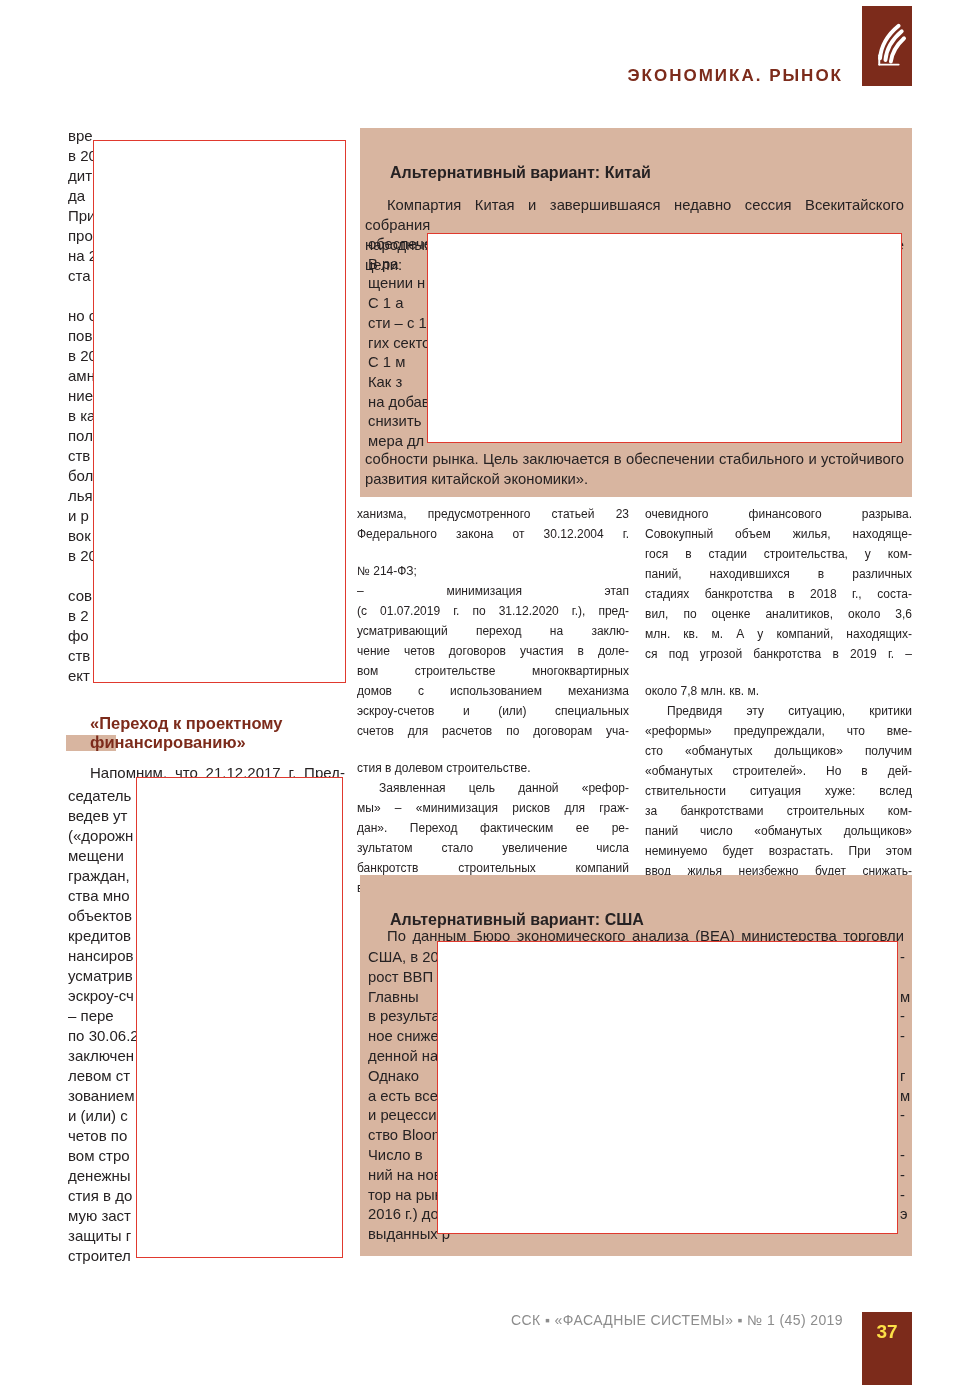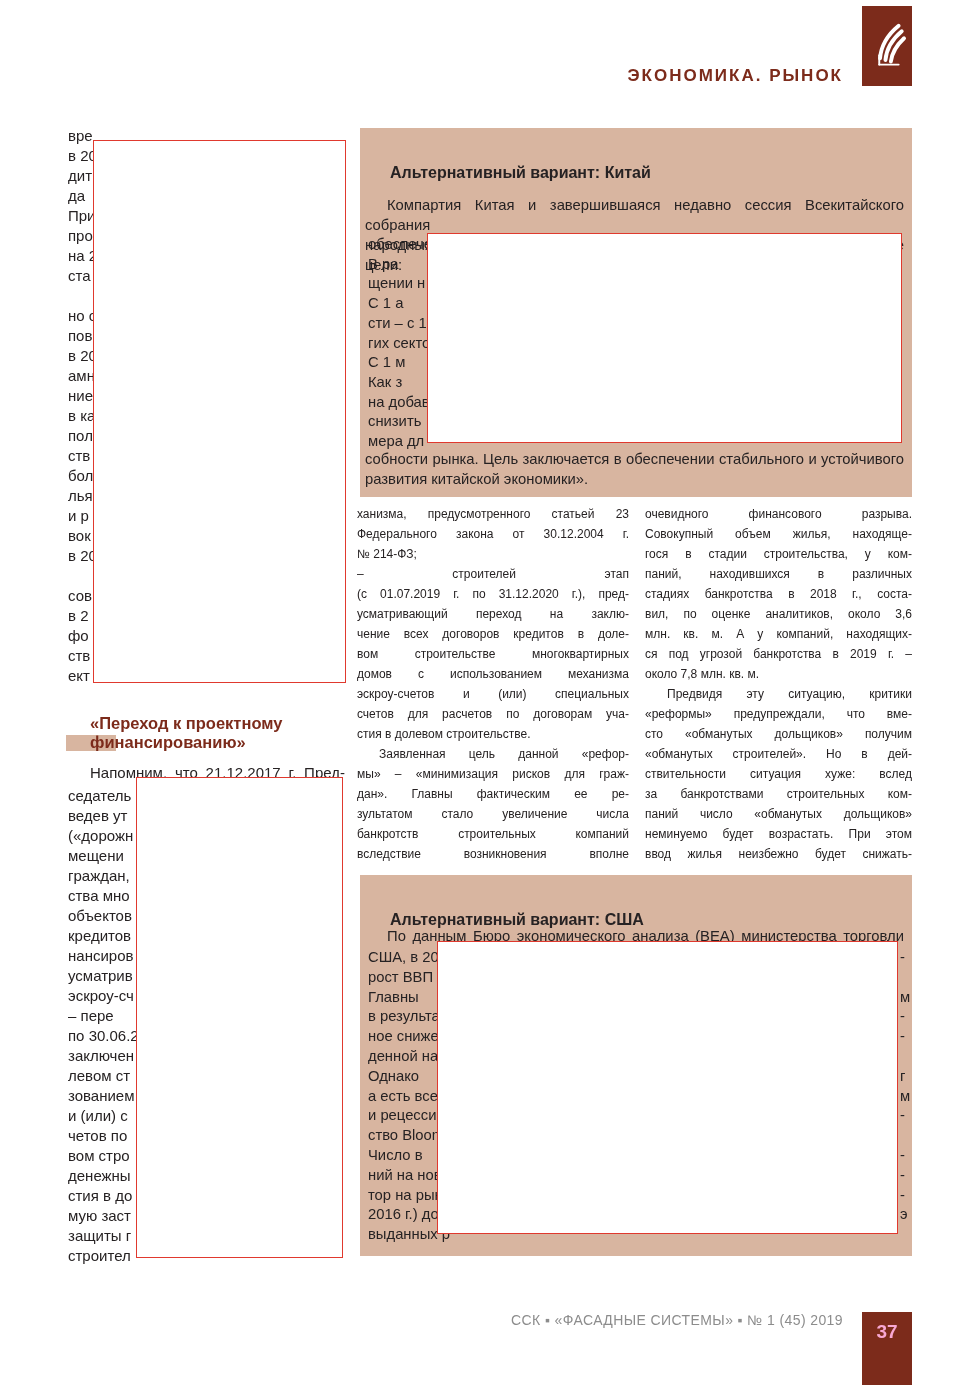--- a/index.html
+++ b/index.html
@@ -19,21 +19,21 @@
   }
   .logo{
     position:absolute; left:862px; top:6px; width:50px; height:80px;
     background:var(--maroon); display:flex; align-items:center; justify-content:center;
   }
   
   .lines{position:absolute; font-size:15px; line-height:20px;}
   .lines .line{white-space:nowrap;}
   .textcol{position:absolute; font-size:12px; line-height:20px;}
   .textcol .line{text-align:justify; text-align-last:justify;}
-  .textcol .line.end{text-align-last:left;}
+  .textcol .line.end{text-align-last:left;margin-top:17px;}
   .textcol .line.indent{text-indent:22px;}
   
   .left-top{left:68px; top:126px; width:277px;}
   .heading{
     position:absolute; left:90px; top:714px; width:260px; z-index:2;
     font-size:16.5px; font-weight:bold; line-height:19px; color:var(--maroon);
   }
   .heading-highlight{
     position:absolute; left:66px; top:735px; width:50px; height:16px;
     background:var(--tan); z-index:1;
@@ -70,21 +70,21 @@
   .r-left-bottom{left:136px; top:777px; width:207px; height:481px;}
   .r-china{left:427px; top:233px; width:475px; height:210px;}
   .r-usa{left:437px; top:941px; width:461px; height:293px;}
   
   .footer-imprint{
     position:absolute; left:68px; top:1312px; width:775px; text-align:right;
     font-size:14px; color:var(--gray); letter-spacing:0.4px;
   }
   .page-number-box{
     position:absolute; left:862px; top:1312px; width:50px; height:73px;
-    background:var(--maroon); color:#f9a8d4; text-align:center;
+    background:var(--maroon); color:#fde047; text-align:center;
     font-size:19px; font-weight:bold; padding-top:9px; box-sizing:border-box;
   }
 </style>
 </head>
 <body>
 
 <div class="page">
 
   <div class="section-label">ЭКОНОМИКА. РЫНОК</div>
   <div class="logo">
@@ -192,32 +192,32 @@
     <div class="line">собности рынка. Цель заключается в обеспечении стабильного и устойчивого</div>
         <div class="line end">развития китайской экономики».</div>
       </div>
   </div>
 
   <div class="textcol col-mid">
 
   <div class="line">ханизма, предусмотренного статьей 23</div>
       <div class="line">Федерального закона от 30.12.2004 г.</div>
       <div class="line end">№ 214-ФЗ;</div>
-      <div class="line">– строителей этап</div>
+      <div class="line">– минимизация этап</div>
       <div class="line">(с 01.07.2019 г. по 31.12.2020 г.), пред-</div>
       <div class="line">усматривающий переход на заклю-</div>
-      <div class="line">чение всех договоров кредитов в доле-</div>
+      <div class="line">чение четов договоров участия в доле-</div>
       <div class="line">вом строительстве многоквартирных</div>
       <div class="line">домов с использованием механизма</div>
       <div class="line">эскроу-счетов и (или) специальных</div>
       <div class="line">счетов для расчетов по договорам уча-</div>
       <div class="line end">стия в долевом строительстве.</div>
       <div class="line indent">Заявленная цель данной «рефор-</div>
       <div class="line">мы» – «минимизация рисков для граж-</div>
-      <div class="line">дан». Главны фактическим ее ре-</div>
+      <div class="line">дан». Переход фактическим ее ре-</div>
       <div class="line">зультатом стало увеличение числа</div>
       <div class="line">банкротств строительных компаний</div>
       <div class="line">вследствие возникновения вполне</div>
     </div>
   <div class="textcol col-right">
 
   <div class="line">очевидного финансового разрыва.</div>
       <div class="line">Совокупный объем жилья, находяще-</div>
       <div class="line">гося в стадии строительства, у ком-</div>
       <div class="line">паний, находившихся в различных</div>

